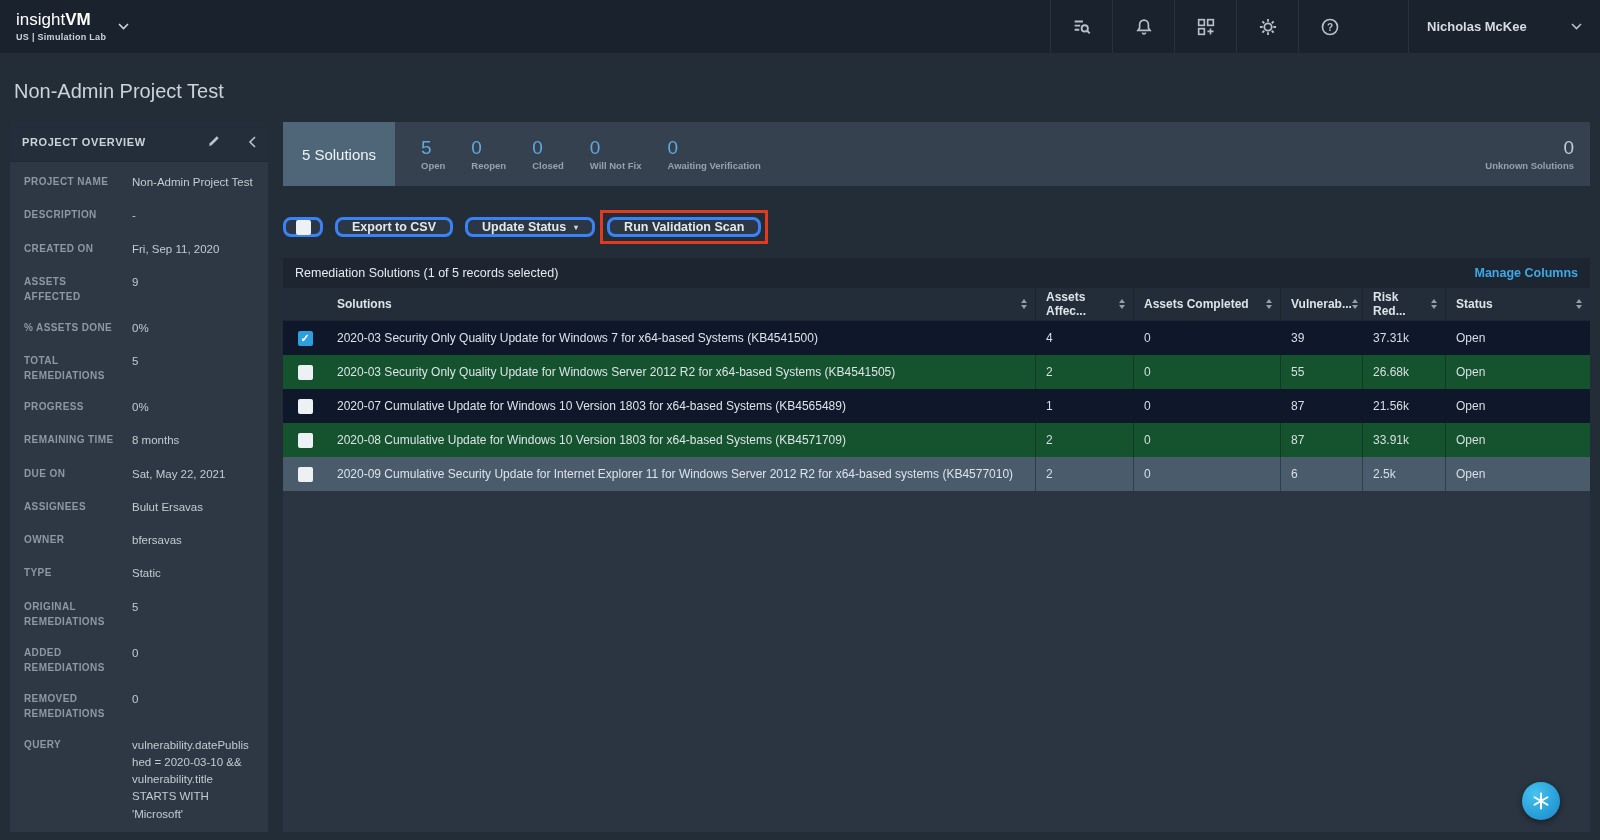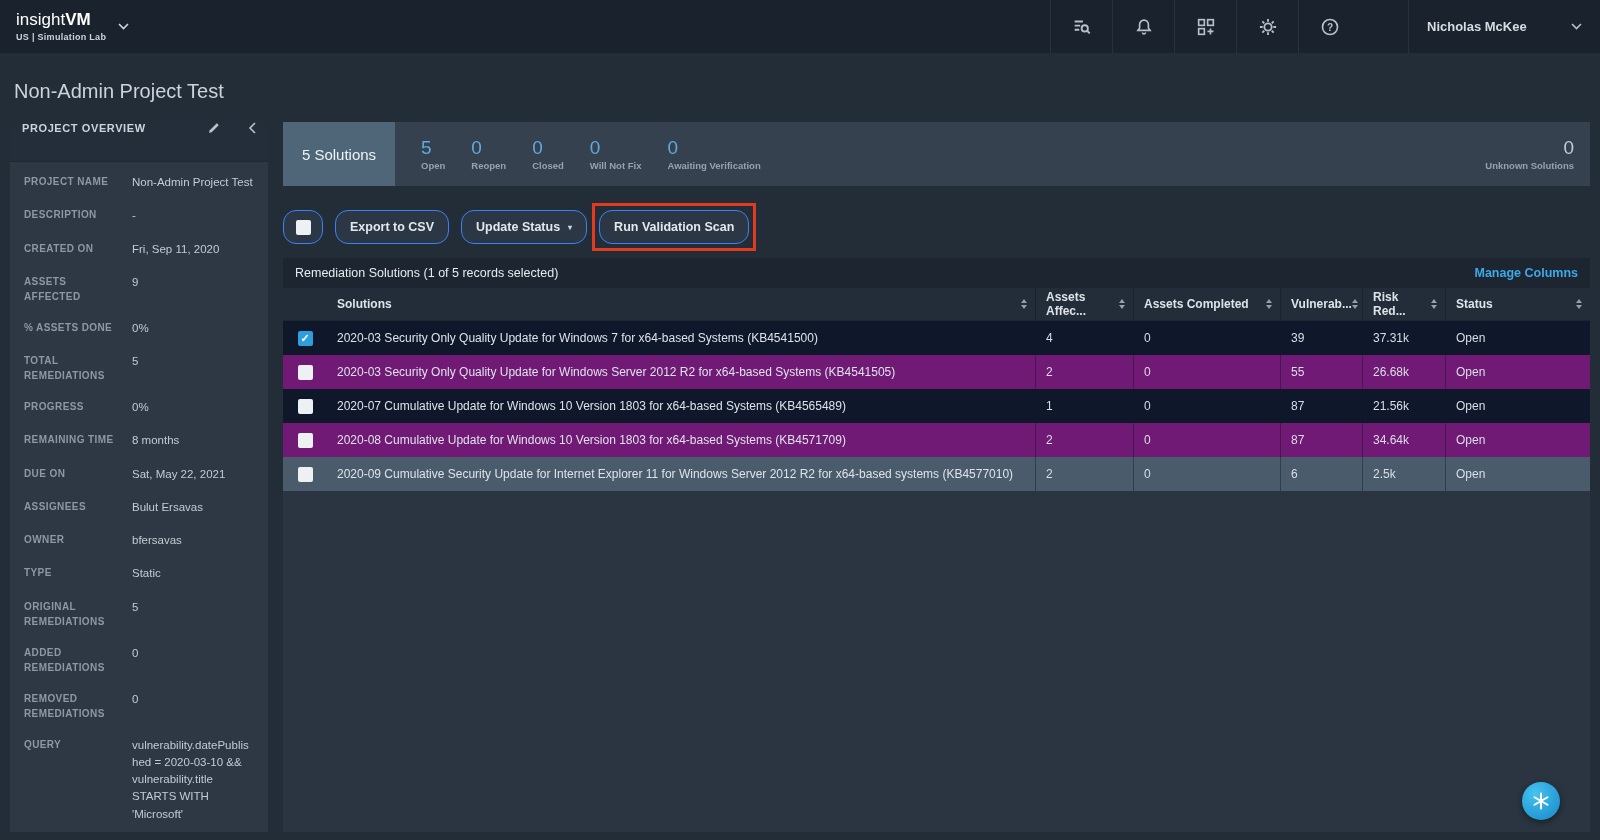--- a/index.html
+++ b/index.html
@@ -26,21 +26,21 @@
   .chev-svg { display:block; }
 
   
   .page-title { position:absolute; top:80px; left:14px; margin:0;
     font-size:20px; font-weight:400; color:#ccd3d9; }
 
   
   .sidebar { position:absolute; left:10px; top:122px; width:258px; height:710px;
     background:#2d3844; overflow:hidden; }
   .sb-header { height:40px; background:#232e3a; border-bottom:1px solid #1f2833;
-    display:flex; align-items:flex-start; gap:28px; padding:0 12px; }
+    display:flex; align-items:center; gap:28px; padding:0 12px; }
   .sb-title { flex:1; font-size:11px; font-weight:700; letter-spacing:.6px; color:#ccd4db; }
   .sb-icon { display:flex; align-items:center; justify-content:center; cursor:pointer; }
   .sb-body { padding-top:4px; }
   .sb-row { display:flex; align-items:flex-start; gap:16px; padding:8px 14px; }
   .sb-label { width:92px; min-width:92px; font-size:10px; font-weight:700; color:#8d98a4;
     letter-spacing:.4px; line-height:1.5; }
   .sb-value { font-size:11.5px; color:#c3cbd3; line-height:1.5; word-break:break-word; }
 
   
   .main { position:absolute; left:283px; top:122px; width:1307px; }
@@ -49,21 +49,21 @@
   .stat-total { width:112px; background:#4e6678; color:#eef3f6; font-size:15px;
     display:flex; align-items:center; justify-content:center; }
   .stat-items { display:flex; gap:26px; padding-left:26px; align-items:center; flex:1; }
   .stat { display:flex; flex-direction:column; align-items:flex-start; gap:3px; justify-content:center; }
   .stat .num { font-size:19px; color:#5fa9dd; line-height:1; }
   .stat .lbl { font-size:9.5px; font-weight:700; color:#96a2ad; white-space:nowrap; }
   .stat.unknown { align-items:flex-end; padding-right:16px; justify-content:center; }
   .stat.unknown .num { color:#bfcbd5; }
 
   .toolbar { margin-top:24px; height:34px; display:flex; gap:12px; align-items:center; }
-  .btn { height:34px; background:#2b3744; border:1px solid #3b82f6; border-radius:13px;
+  .btn { height:20px; background:#2b3744; border:3px solid #3b82f6; border-radius:8px;
     color:#e3e8ec; font-size:12.5px; font-weight:700; padding:0 14px;
     display:inline-flex; align-items:center; gap:8px; cursor:pointer;
     font-family:"Liberation Sans", sans-serif; white-space:nowrap; }
   .check-btn { width:40px; padding:0; justify-content:center; }
   .checkbox { width:15px; height:15px; background:#edf1f4; border-radius:2px;
     display:inline-block; position:relative; cursor:pointer; }
   .checkbox.checked { background:#2f9ede; }
   .checkbox.checked::after { content:"\2713"; position:absolute; inset:0;
     display:flex; align-items:center; justify-content:center;
     color:#ffffff; font-size:11px; font-weight:700; }
@@ -86,21 +86,21 @@
     padding:0 8px 0 10px; cursor:pointer; }
   .sep { border-left:1px solid rgba(18,26,36,.45); }
   .sort { display:inline-flex; flex-direction:column; align-items:center; cursor:pointer; }
   .sort i { display:block; width:0; height:0; border-left:3.5px solid transparent;
     border-right:3.5px solid transparent; }
   .sort .up { border-bottom:4.5px solid #93a0ac; margin-bottom:2px; }
   .sort .down { border-top:4.5px solid #93a0ac; }
 
   .trow { height:34px; font-size:12px; color:#d9dfe5; cursor:pointer; }
   .trow.odd { background:#0f172a; }
-  .trow.even { background:#701a75; }
+  .trow.even { background:#14532d; }
   .trow.highlight { background:#4a5b6c; }
   .td { display:flex; align-items:center; padding:0 10px; overflow:hidden; white-space:nowrap; }
   .td-check, .th-check { justify-content:center; padding:0; }
   .td-solutions { color:#dde3e9; }
 
   
   .chat-fab { position:absolute; right:40px; bottom:20px; width:38px; height:38px;
     border-radius:50%; background:radial-gradient(circle at 35% 30%, #45c3f0, #1787c9);
     display:flex; align-items:center; justify-content:center; cursor:pointer;
     box-shadow:0 2px 6px rgba(0,0,0,.45); }
@@ -409,21 +409,21 @@
     </div>
 
     <div class="trow even grid-cols">
       <div class="td td-check">
           <span class="checkbox"></span>
         </div>
       <div class="td td-solutions">2020-08 Cumulative Update for Windows 10 Version 1803 for x64-based Systems (KB4571709)</div>
       <div class="td sep">2</div>
       <div class="td sep">0</div>
       <div class="td sep">87</div>
-      <div class="td sep">34.64k</div>
+      <div class="td sep">33.91k</div>
       <div class="td sep">Open</div>
     </div>
 
     <div class="trow highlight grid-cols">
       <div class="td td-check">
           <span class="checkbox"></span>
         </div>
       <div class="td td-solutions">2020-09 Cumulative Security Update for Internet Explorer 11 for Windows Server 2012 R2 for x64-based systems (KB4577010)</div>
       <div class="td sep">2</div>
       <div class="td sep">0</div>

